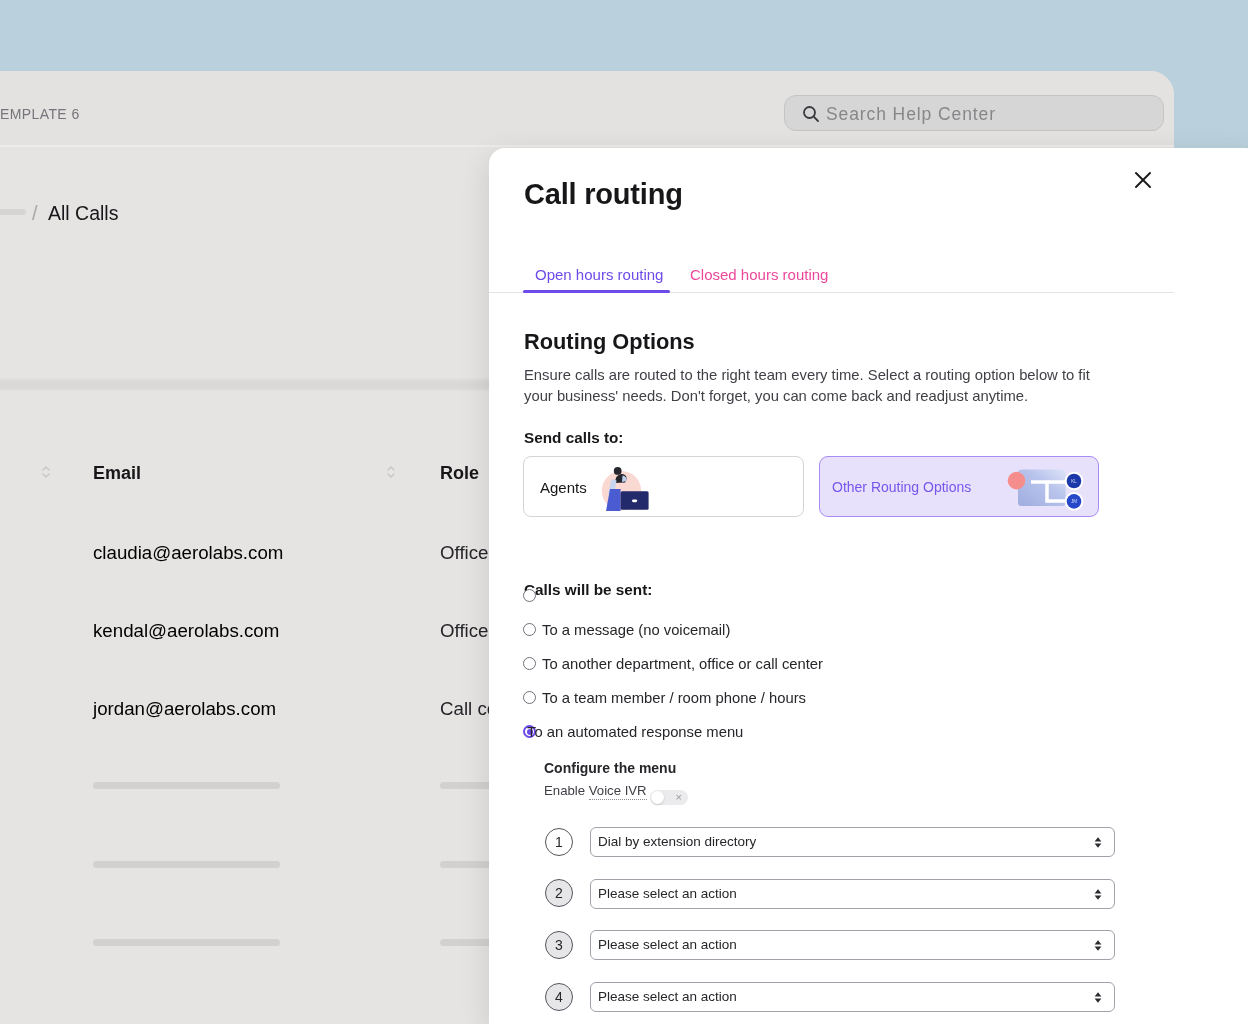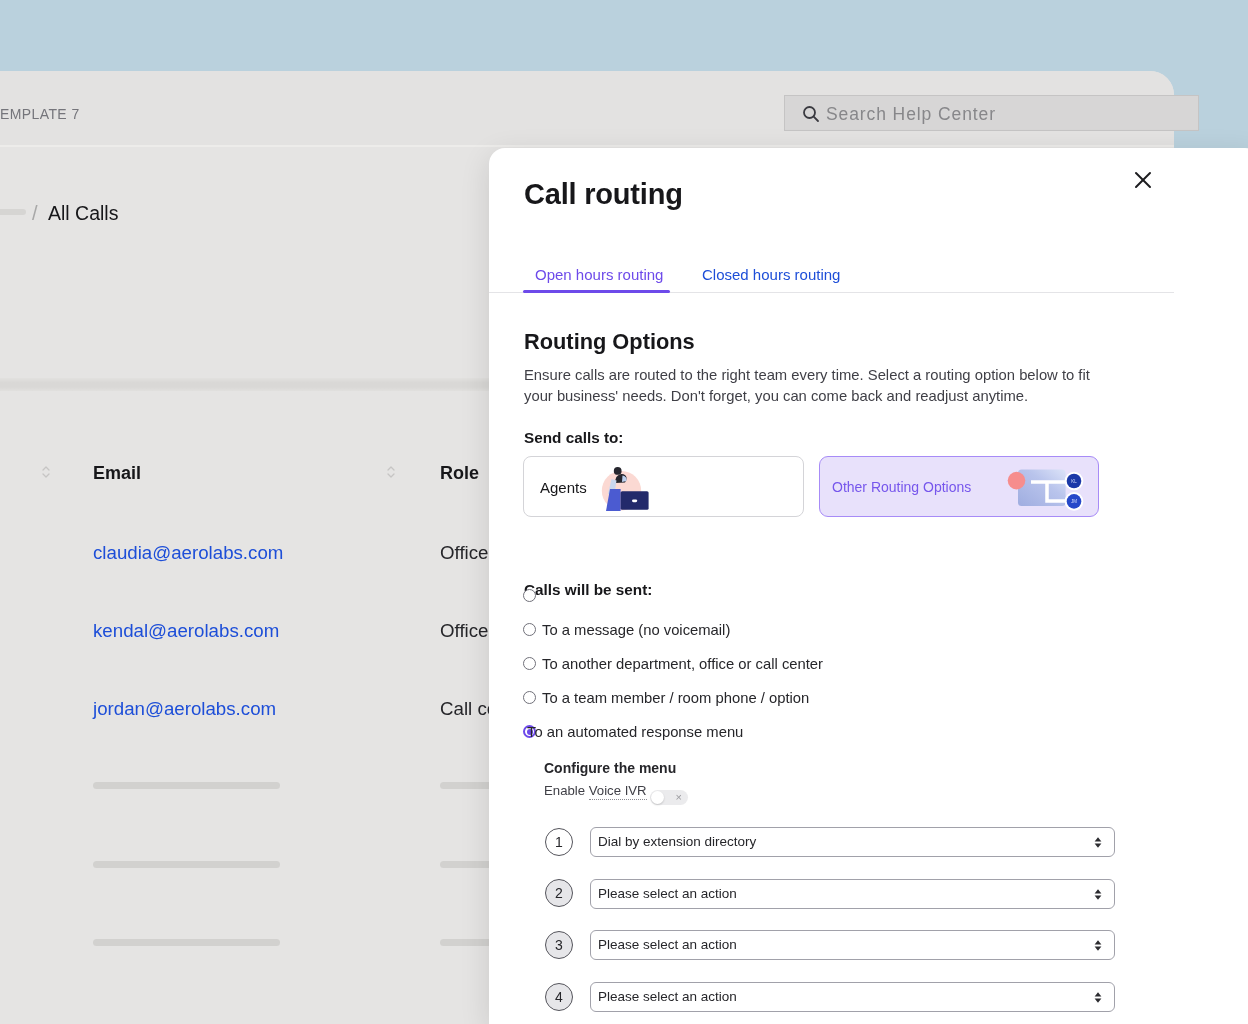--- a/index.html
+++ b/index.html
@@ -3,42 +3,42 @@
 <meta charset="utf-8">
 <style>
   * { margin:0; padding:0; box-sizing:border-box; }
   html,body { width:1248px; height:1024px; }
   body { background:#bad1dd; font-family:"Liberation Sans", sans-serif; position:relative; overflow:hidden; }
   .abs { position:absolute; }
   
   .app { position:absolute; left:0; top:71px; width:1174px; height:953px; background:#e5e4e3; border-radius:0 24px 0 0; }
   .hdr { position:absolute; left:0; top:71px; width:1174px; height:76px; background:#e3e2e1; border-radius:0 24px 0 0; border-bottom:2px solid #edecea; }
   .tpl { position:absolute; left:0; top:106px; font-size:14px; color:#75757b; letter-spacing:.4px; }
-  .search { position:absolute; left:784px; top:95px; width:415px; height:36px; background:#d7d6d6; border:1px solid #c5c4c4; border-radius:0; }
+  .search { position:absolute; left:784px; top:95px; width:380px; height:36px; background:#d7d6d6; border:1px solid #c5c4c4; border-radius:12px; }
   .search .ph { position:absolute; left:41px; top:8px; font-size:17.5px; letter-spacing:0.9px; color:#87878a; }
   .band { position:absolute; left:0; top:378px; width:1174px; height:13px;
           background:linear-gradient(to bottom,#e2e1df 0%,#d9d8d6 35%,#d9d8d6 70%,#e1e0de 100%); }
   
   .bc-bar { position:absolute; left:-18px; top:209px; width:44px; height:6px; border-radius:3px; background:#d6d5d3; }
   .bc-slash { position:absolute; left:32px; top:202px; font-size:20px; color:#a8a8a8; }
   .bc-title { position:absolute; left:48px; top:202px; font-size:19.5px; color:#17171a; }
   
   .th { position:absolute; font-weight:bold; font-size:18px; color:#17171a; }
-  .email { position:absolute; left:93px; font-size:18.7px; color:#1d4ed8; }
+  .email { position:absolute; left:93px; font-size:18.7px; color:#000000; }
   .role  { position:absolute; left:440px; font-size:18.7px; color:#26262a; white-space:nowrap; }
   .skel { position:absolute; height:7px; border-radius:3.5px; background:#d2d1cf; }
   .sorti { position:absolute; width:10px; height:12px; }
   
   .modal { position:absolute; left:489px; top:148px; width:772px; height:876px; background:#ffffff; border-radius:16px 16px 0 0; box-shadow:0 8px 30px rgba(0,0,0,.12); }
   .m { position:absolute; }
   .title { left:35px; top:30px; font-size:29px; font-weight:bold; color:#17171a; letter-spacing:-.2px; }
   .subtitle { left:35px; top:71px; font-size:14.5px; color:#3f3f46; }
   .tabs-border { left:0; top:144px; width:685px; height:1px; background:#e4e4e7; }
   .tab1 { left:46px; top:118px; font-size:15px; color:#6d4aea; }
-  .tab2 { left:213px; top:118px; font-size:15px; color:#1d4ed8; }
+  .tab2 { left:201px; top:118px; font-size:15px; color:#ec4899; }
   .tab-underline { left:34px; top:142px; width:147px; height:3px; background:#6d4aea; border-radius:2px; }
   .h2 { left:35px; top:181px; font-size:21.8px; font-weight:bold; color:#17171a; }
   .para { left:35px; top:217px; width:575px; font-size:14.8px; line-height:20.5px; color:#3f3f46; }
   .sendto { left:35px; top:281px; font-size:15.3px; font-weight:bold; color:#17171a; }
   .card1 { left:34px; top:308px; width:281px; height:61px; background:#fff; border:1px solid #d4d4d8; border-radius:8px; }
   .card2 { left:330px; top:308px; width:280px; height:61px; background:#e8e1fb; border:1.5px solid #a78bf7; border-radius:9px; }
   .card1 .lbl { position:absolute; left:16px; top:22px; font-size:15px; color:#17171a; }
   .card2 .lbl { position:absolute; left:12px; top:22px; font-size:14px; color:#7656ec; }
   .sent { left:35px; top:403px; font-size:15.3px; font-weight:bold; color:#17171a;margin-top:30px; }
   .radio-row { position:absolute; left:33px; font-size:14.8px; color:#26262a; }
@@ -52,21 +52,21 @@
   .numc { position:absolute; left:56px; width:28px; height:28px; border:1.3px solid #55555c; border-radius:50%; font-size:14px; color:#26262a; text-align:center; line-height:26px; background:#e6e6e9; }
   .numc.first { background:#fff; }
   .sel { position:absolute; left:101px; width:525px; height:30px; background:#fff; border:1px solid #a1a1aa; border-radius:6px; font-size:13.5px; color:#26262a; line-height:28px; padding-left:7px; }
   .ud { position:absolute; right:12px; top:9px; }
   .close { left:644px; top:22px; width:20px; height:20px; }
 </style>
 </head>
 <body>
   <div class="app"></div>
   <div class="hdr"></div>
-  <div class="tpl">EMPLATE 7</div>
+  <div class="tpl">EMPLATE 6</div>
   <div class="search">
     <svg class="abs" style="left:17px;top:9px" width="18" height="18" viewBox="0 0 18 18">
       <circle cx="7.5" cy="7.5" r="5.5" fill="none" stroke="#3a3a40" stroke-width="1.8"></circle>
       <line x1="11.7" y1="11.7" x2="16" y2="16" stroke="#3a3a40" stroke-width="1.8" stroke-linecap="round"></line>
     </svg>
     <div class="ph">Search Help Center</div>
   </div>
   <div class="band"></div>
   <div class="bc-bar"></div>
   <div class="bc-slash">/</div>
@@ -145,21 +145,21 @@
       </svg>
     </div>
     <div class="m sent">Calls will be sent:</div>
 
     <div class="m rc" style="left:34px;top:441px;"></div>
     <div class="m rc" style="left:34px;top:475px;"></div>
     <div class="m radio-row" style="top:474px;left:53px;">To a message (no voicemail)</div>
     <div class="m rc" style="left:34px;top:509px;"></div>
     <div class="m radio-row" style="top:508px;left:53px;">To another department, office or call center</div>
     <div class="m rc" style="left:34px;top:543px;"></div>
-    <div class="m radio-row" style="top:542px;left:53px;">To a team member / room phone / option</div>
+    <div class="m radio-row" style="top:542px;left:53px;">To a team member / room phone / hours</div>
     <div class="m rc" style="left:34px;top:577px;border-color:#6d4aea;border-width:2px;"></div>
     <div class="m" style="left:37.5px;top:580.5px;width:6px;height:6px;border-radius:50%;background:#6d4aea;"></div>
     <div class="m radio-row" style="top:576px;left:38px;">To an automated response menu</div>
 
     <div class="m cfg">Configure the menu</div>
     <div class="m enable">Enable <span class="ivr-u">Voice IVR</span></div>
     <div class="m toggle">
       <div class="knob"></div>
       <div class="tx">×</div>
     </div>

